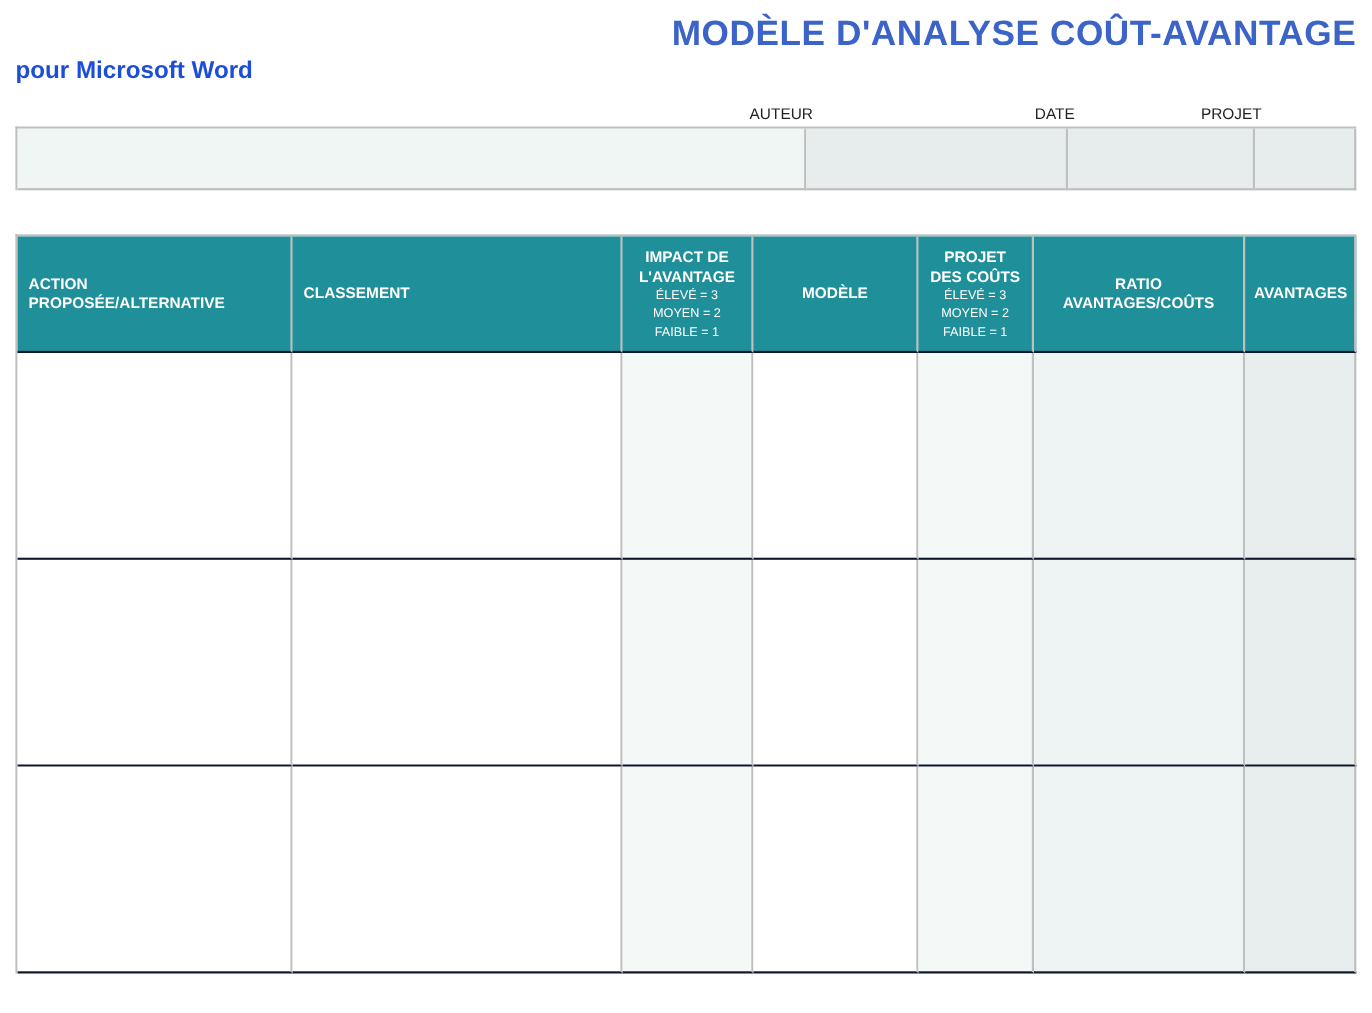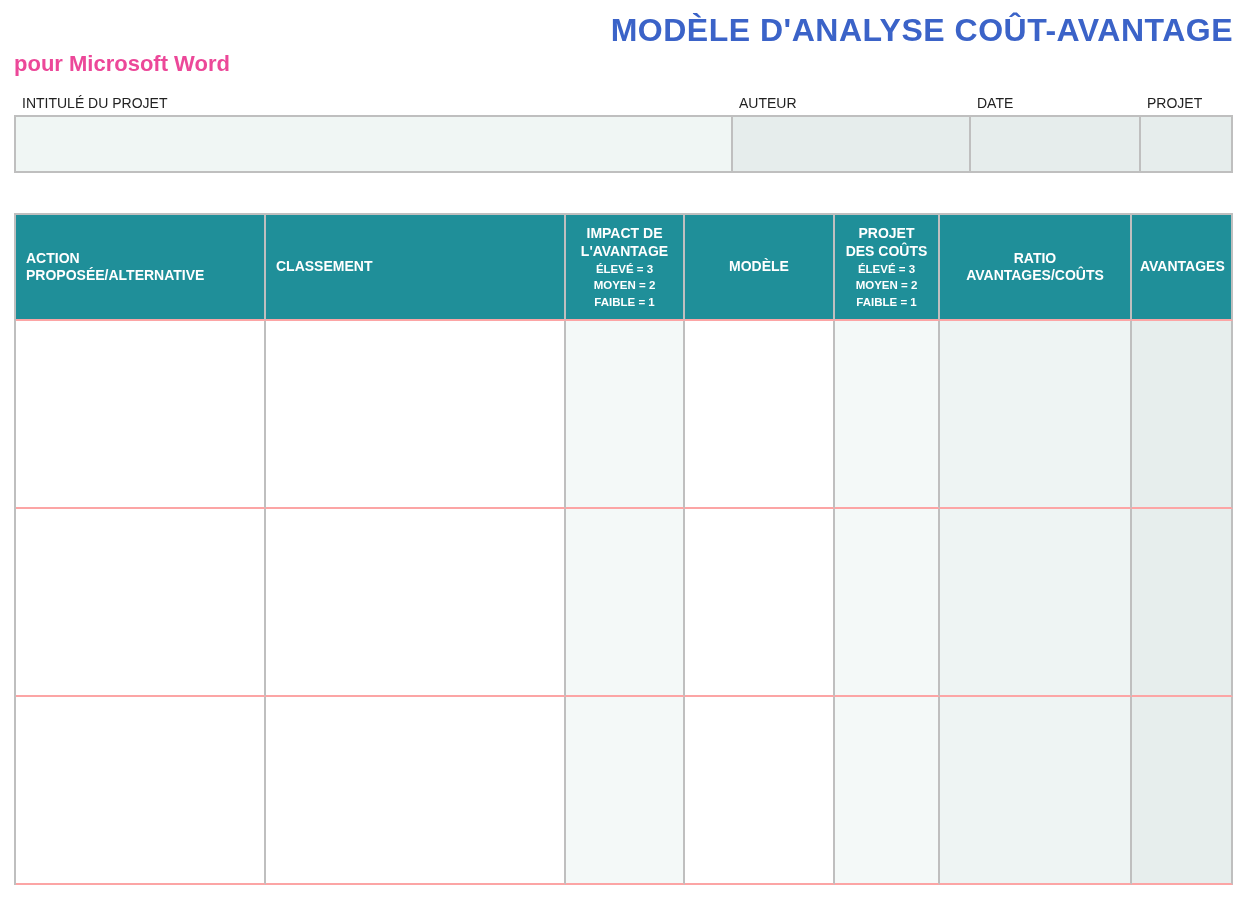--- a/index.html
+++ b/index.html
@@ -14,32 +14,32 @@
     font-size: 32px;
     font-weight: 700;
     color: #3b63c8;
     letter-spacing: 0.5px;
     margin: 0 0 2px 0;
     text-align: right;
   }
   .subtitle {
     font-size: 22px;
     font-weight: 700;
-    color: #ec4899;
+    color: #1d4ed8;
     margin: 0 0 18px 0;
   }
   .meta-labels {
     display: grid;
     grid-template-columns: 717px 238px 170px 92px;
     font-size: 14px;
     color: #222;
     padding: 0 4px 4px 8px;
   }
   .meta-labels > div { white-space: nowrap; }
-  .meta-labels .c2, .meta-labels .c3, .meta-labels .c4 { text-align: left; }
+  .meta-labels .c2, .meta-labels .c3, .meta-labels .c4 { text-align: right; }
   .meta-cells {
     display: grid;
     grid-template-columns: 717px 238px 170px 92px;
     border-top: 2.5px solid #bfbfbf;
     border-left: 2.5px solid #bfbfbf;
   }
   .meta-cells > div {
     height: 56px;
     border-right: 2.5px solid #bfbfbf;
     border-bottom: 2.5px solid #bfbfbf;
@@ -51,37 +51,37 @@
   table.main {
     width: 100%;
     border-collapse: separate;
     border-spacing: 0;
     table-layout: fixed;
     border-top: 2px solid #bfbfbf;
     border-left: 2px solid #bfbfbf;
   }
   table.main th, table.main td {
     border-right: 2px solid #bfbfbf;
-    border-bottom: 2px solid #fca5a5;
+    border-bottom: 2px solid #0f172a;
   }
   table.main th {
     background: #1f8f99;
     color: #ffffff;
     font-weight: 700;
     font-size: 14px;
     text-align: center;
     vertical-align: middle;
     padding: 10px 8px;
     line-height: 1.25;
     height: 102px;
   }
   table.main th.left { text-align: left; padding-left: 10px; }
   table.main th .sub {
     display: block;
-    font-weight: 700;
+    font-weight: 400;
     font-size: 11.5px;
     margin-top: 2px;
     line-height: 1.25;
   }
   table.main td {
     height: 188px;
     background: #ffffff;
     vertical-align: top;
   }
   table.main td.tint1 { background: #f4f9f8; }
@@ -96,21 +96,20 @@
   col.c6 { width: 192px; }
   col.c7 { width: 101px; }
 </style>
 </head>
 <body>
 
 <h1 class="title">MODÈLE D'ANALYSE COÛT-AVANTAGE</h1>
 <h2 class="subtitle">pour Microsoft Word</h2>
 
 <div class="meta-labels">
-  <div>INTITULÉ DU PROJET</div>
   <div class="c2">AUTEUR</div>
   <div class="c3">DATE</div>
   <div class="c4">PROJET</div>
 </div>
 <div class="meta-cells">
   <div></div>
   <div class="shade"></div>
   <div class="shade"></div>
   <div class="shade"></div>
 </div>

